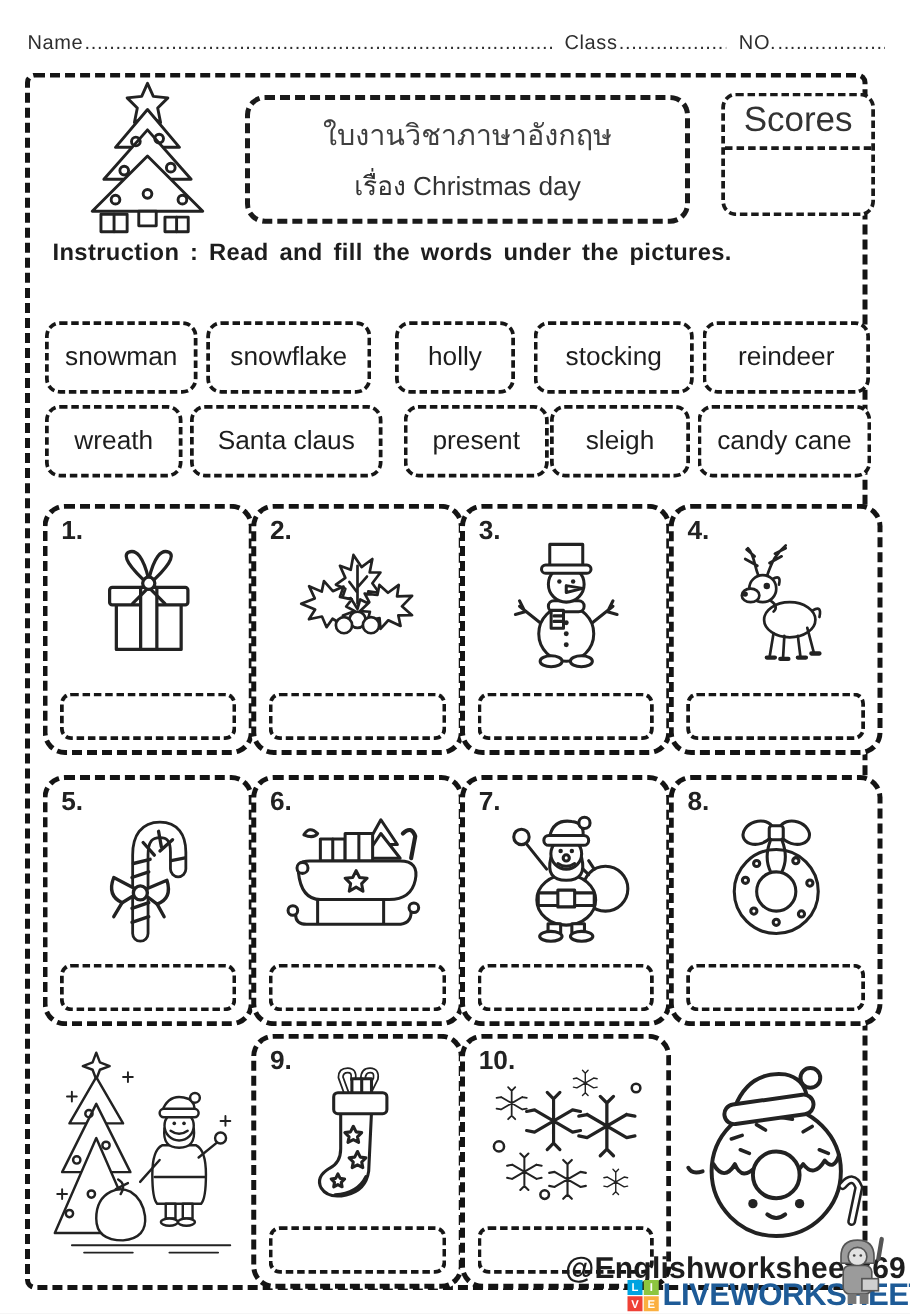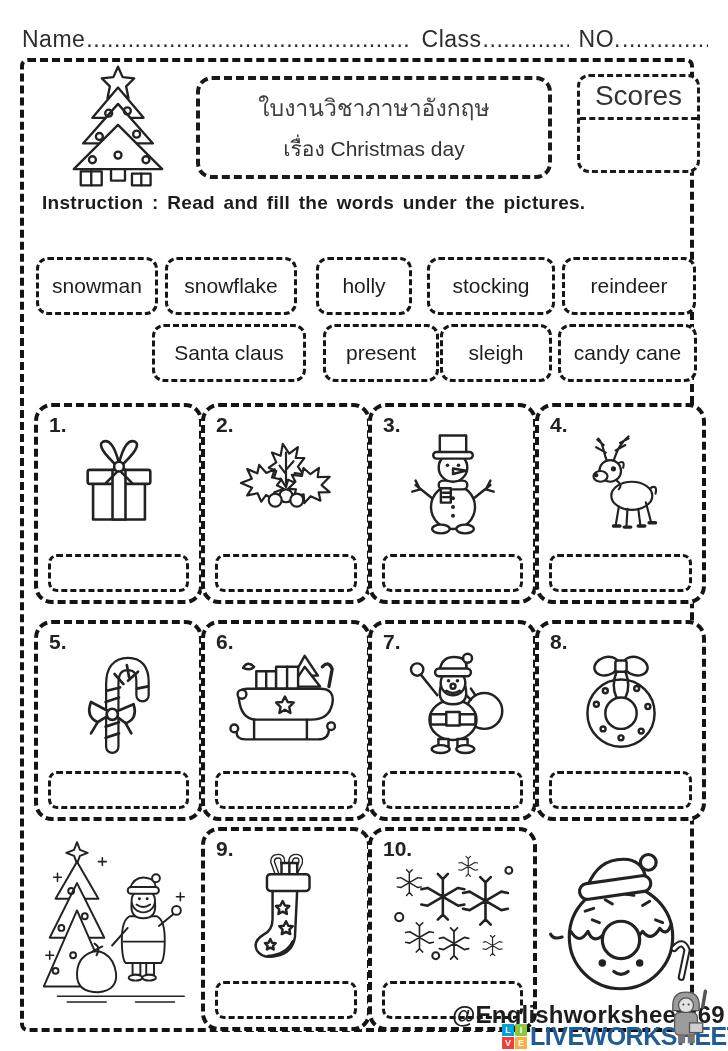--- a/index.html
+++ b/index.html
@@ -3,21 +3,21 @@
 <meta charset="utf-8">
 <style>
   html,body{margin:0;padding:0;background:#e9e9e9;}
   .sheet{
     position:relative;width:728px;height:1051px;margin:0 auto;
     background:#ffffff;overflow:hidden;
     font-family:"Liberation Sans", sans-serif;color:#222;
   }
   
   .nameline{position:absolute;top:26px;left:22px;width:686px;display:flex;align-items:flex-end;
-    font-size:23px;color:#2e2e2e;letter-spacing:.5px;}
+    font-size:16px;color:#2e2e2e;letter-spacing:.5px;}
   .dots{overflow:hidden;white-space:nowrap;color:#2e2e2e;}
   .d-grow{flex:1;}
   .d-small{width:86px;}
   .lbl{margin-right:1px;}
   .ml{margin-left:10px;}
 
   
   .frame{position:absolute;left:20px;top:58px;width:666px;height:966px;
     border:4px dashed #141414;border-radius:8px;background:#fff;}
 
@@ -115,20 +115,21 @@
     <span class="u">Instruction</span>
     <span class="rest">: Read and fill the words under the pictures.</span>
   </div>
 
   <div class="word" style="left:36px;top:257px;width:116px;">snowman</div>
   <div class="word" style="left:165px;top:257px;width:126px;">snowflake</div>
   <div class="word" style="left:316px;top:257px;width:90px;">holly</div>
   <div class="word" style="left:562px;top:257px;width:128px;">reindeer</div>
   <div class="word" style="left:427px;top:257px;width:122px;">stocking</div>
 
+  <div class="word" style="left:36px;top:324px;width:104px;">wreath</div>
   <div class="word" style="left:152px;top:324px;width:148px;">Santa claus</div>
   <div class="word" style="left:323px;top:324px;width:110px;text-align:right;">present</div>
   <div class="word" style="left:440px;top:324px;width:106px;">sleigh</div>
   <div class="word" style="left:558px;top:324px;width:133px;">candy cane</div>
 
   <div class="ibox" style="left:34px;top:403px;width:161px;height:193px;">
     <span class="num">1.</span>
     <div class="imgwrap">
       <svg width="118" height="108" viewBox="0 0 100 100" stroke="#222" fill="none" stroke-width="2.4" stroke-linejoin="round" stroke-linecap="round">
         <rect x="26" y="48" width="48" height="34" fill="#fff"></rect>

